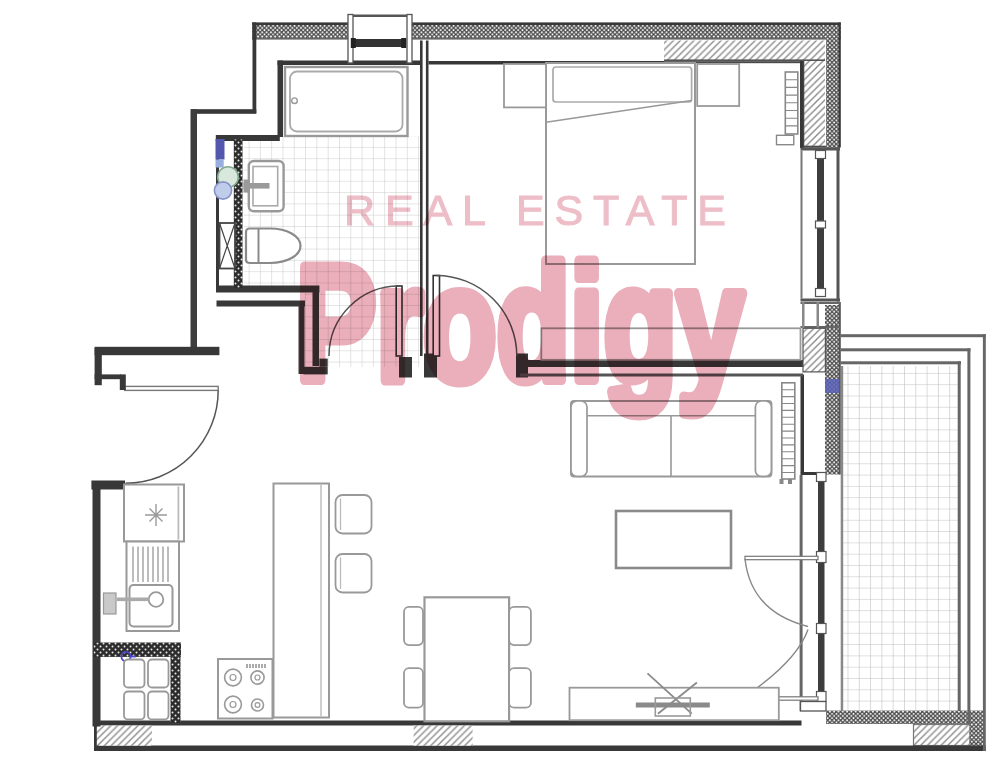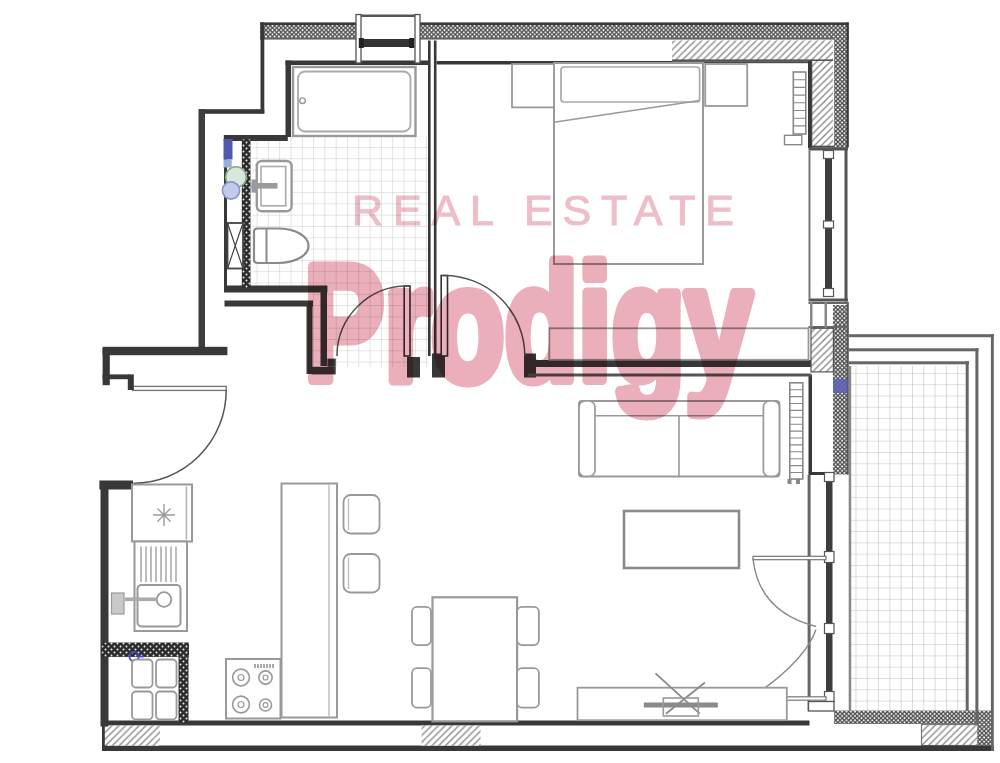--- a/index.html
+++ b/index.html
@@ -1,16 +1,16 @@
 <!DOCTYPE html>
 <html><head>
 <meta charset="utf-8">
 <style>
   html,body{margin:0;padding:0;background:#ffffff;}
-  #plan{width:792px;height:763px;position:relative;font-family:"Liberation Sans",sans-serif;margin-left:8px;}
+  #plan{width:792px;height:763px;position:relative;font-family:"Liberation Sans",sans-serif;}
   svg{display:block;}
 </style>
 </head>
 <body>
 <div id="plan">
 <svg width="1000" height="763" viewBox="0 0 1000 763" xmlns="http://www.w3.org/2000/svg">
 <defs>
 <pattern id="cross" width="4.3" height="4.3" patternUnits="userSpaceOnUse">
   <rect width="4.3" height="4.3" fill="#ffffff"></rect>
   <path d="M0,0 L4.3,4.3 M4.3,0 L0,4.3" stroke="#484848" stroke-width="1.3"></path>

